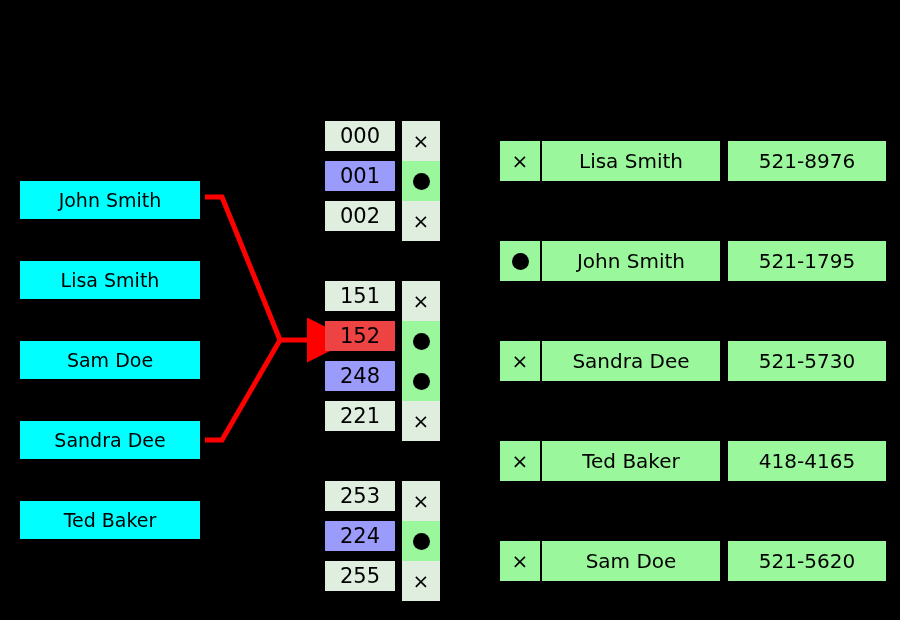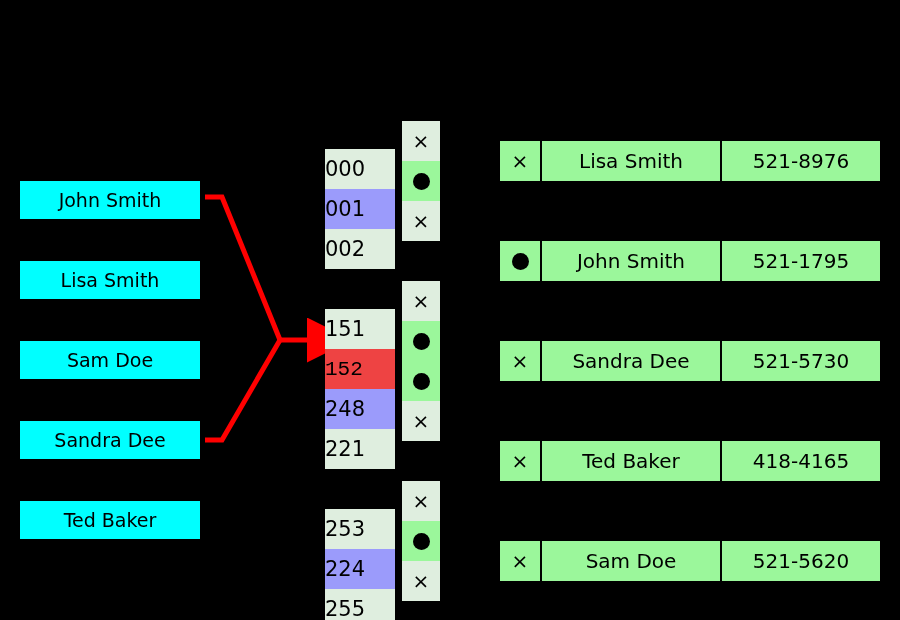--- a/index.html
+++ b/index.html
@@ -16,27 +16,27 @@
     position:absolute;left:20px;width:180px;height:38px;
     background:#00ffff;
     display:flex;align-items:center;justify-content:center;
     font-size:19px;line-height:1;
     box-sizing:border-box;
   }
 
   
   .bucket-row{position:absolute;height:40px;}
   .idx-cell{
-    position:absolute;left:0;width:70px;height:40px;
+    position:absolute;left:0;width:70px;height:30px;
     background:#dfeedf;
-    display:flex;align-items:center;justify-content:flex-start;
-    font-size:21px;line-height:1;box-sizing:border-box;margin-top:28px;
+    display:flex;align-items:center;justify-content:center;
+    font-size:21px;line-height:1;box-sizing:border-box;
   }
   .idx-cell.hl{background:#9b9bfb;}
-  .idx-cell.target{background:#ee4343;font-family:Liberation Mono, monospace;}
+  .idx-cell.target{background:#ee4343;}
   .ptr-cell{
     position:absolute;left:77px;width:38px;height:40px;
     background:#dfeedf;
     display:flex;align-items:center;justify-content:center;
     font-size:21px;line-height:1;box-sizing:border-box;
   }
   .ptr-cell.filled{background:#9bf79b;}
   .dot{width:17px;height:17px;border-radius:50%;background:#000;display:block;}
   .xmark{font-size:20px;line-height:1;color:#000;}
 
@@ -45,21 +45,21 @@
   .rec-ptr{
     position:absolute;left:0;width:40px;height:40px;background:#9bf79b;
     display:flex;align-items:center;justify-content:center;box-sizing:border-box;
   }
   .rec-name{
     position:absolute;left:42px;width:178px;height:40px;background:#9bf79b;
     display:flex;align-items:center;justify-content:center;
     font-size:20px;line-height:1;box-sizing:border-box;
   }
   .rec-phone{
-    position:absolute;left:222px;width:158px;height:40px;background:#9bf79b;
+    position:absolute;left:228px;width:158px;height:40px;background:#9bf79b;
     display:flex;align-items:center;justify-content:center;
     font-size:20px;line-height:1;box-sizing:border-box;
   }
 
   svg.overlay{position:absolute;left:0;top:0;width:900px;height:620px;pointer-events:none;}
 </style>
 </head>
 <body>
 
 <div id="stage">

